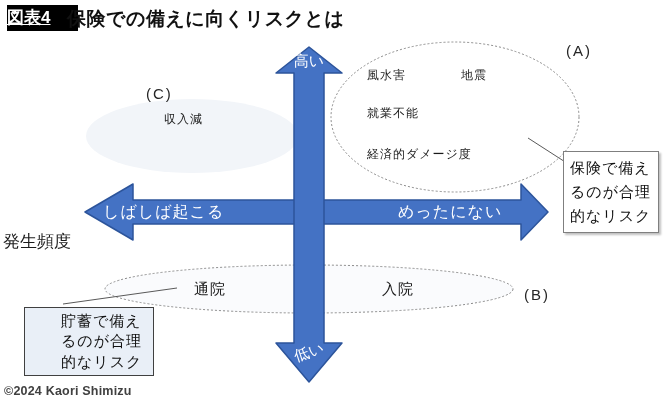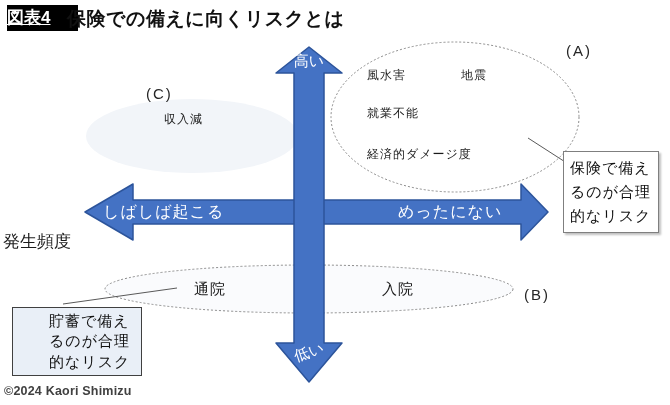--- a/index.html
+++ b/index.html
@@ -71,18 +71,18 @@
   <div class="abs group-tag" style="left:146px;top:85px;">(C)</div>
   <div class="abs risk-item" style="left:164px;top:111px;">収入減</div>
 
   <div class="abs risk-item" style="left:194px;top:280px;font-size:15px;text-align:center;">通院</div>
   <div class="abs risk-item" style="left:382px;top:280px;font-size:15px;">入院</div>
   <div class="abs group-tag" style="left:524px;top:286px;">(B)</div>
 
   <div class="abs callout" style="left:563px;top:151px;width:82px;">保険で備え
 るのが合理
 的なリスク</div>
-  <div class="abs callout savings" style="left:12px;top:307px;width:86px;padding-left:36px;">貯蓄で備え
+  <div class="abs callout savings" style="left:24px;top:307px;width:86px;padding-left:36px;">貯蓄で備え
 るのが合理
 的なリスク</div>
 
   <div class="abs copyright">©2024 Kaori Shimizu</div>
 </div>
 
 </body></html>

